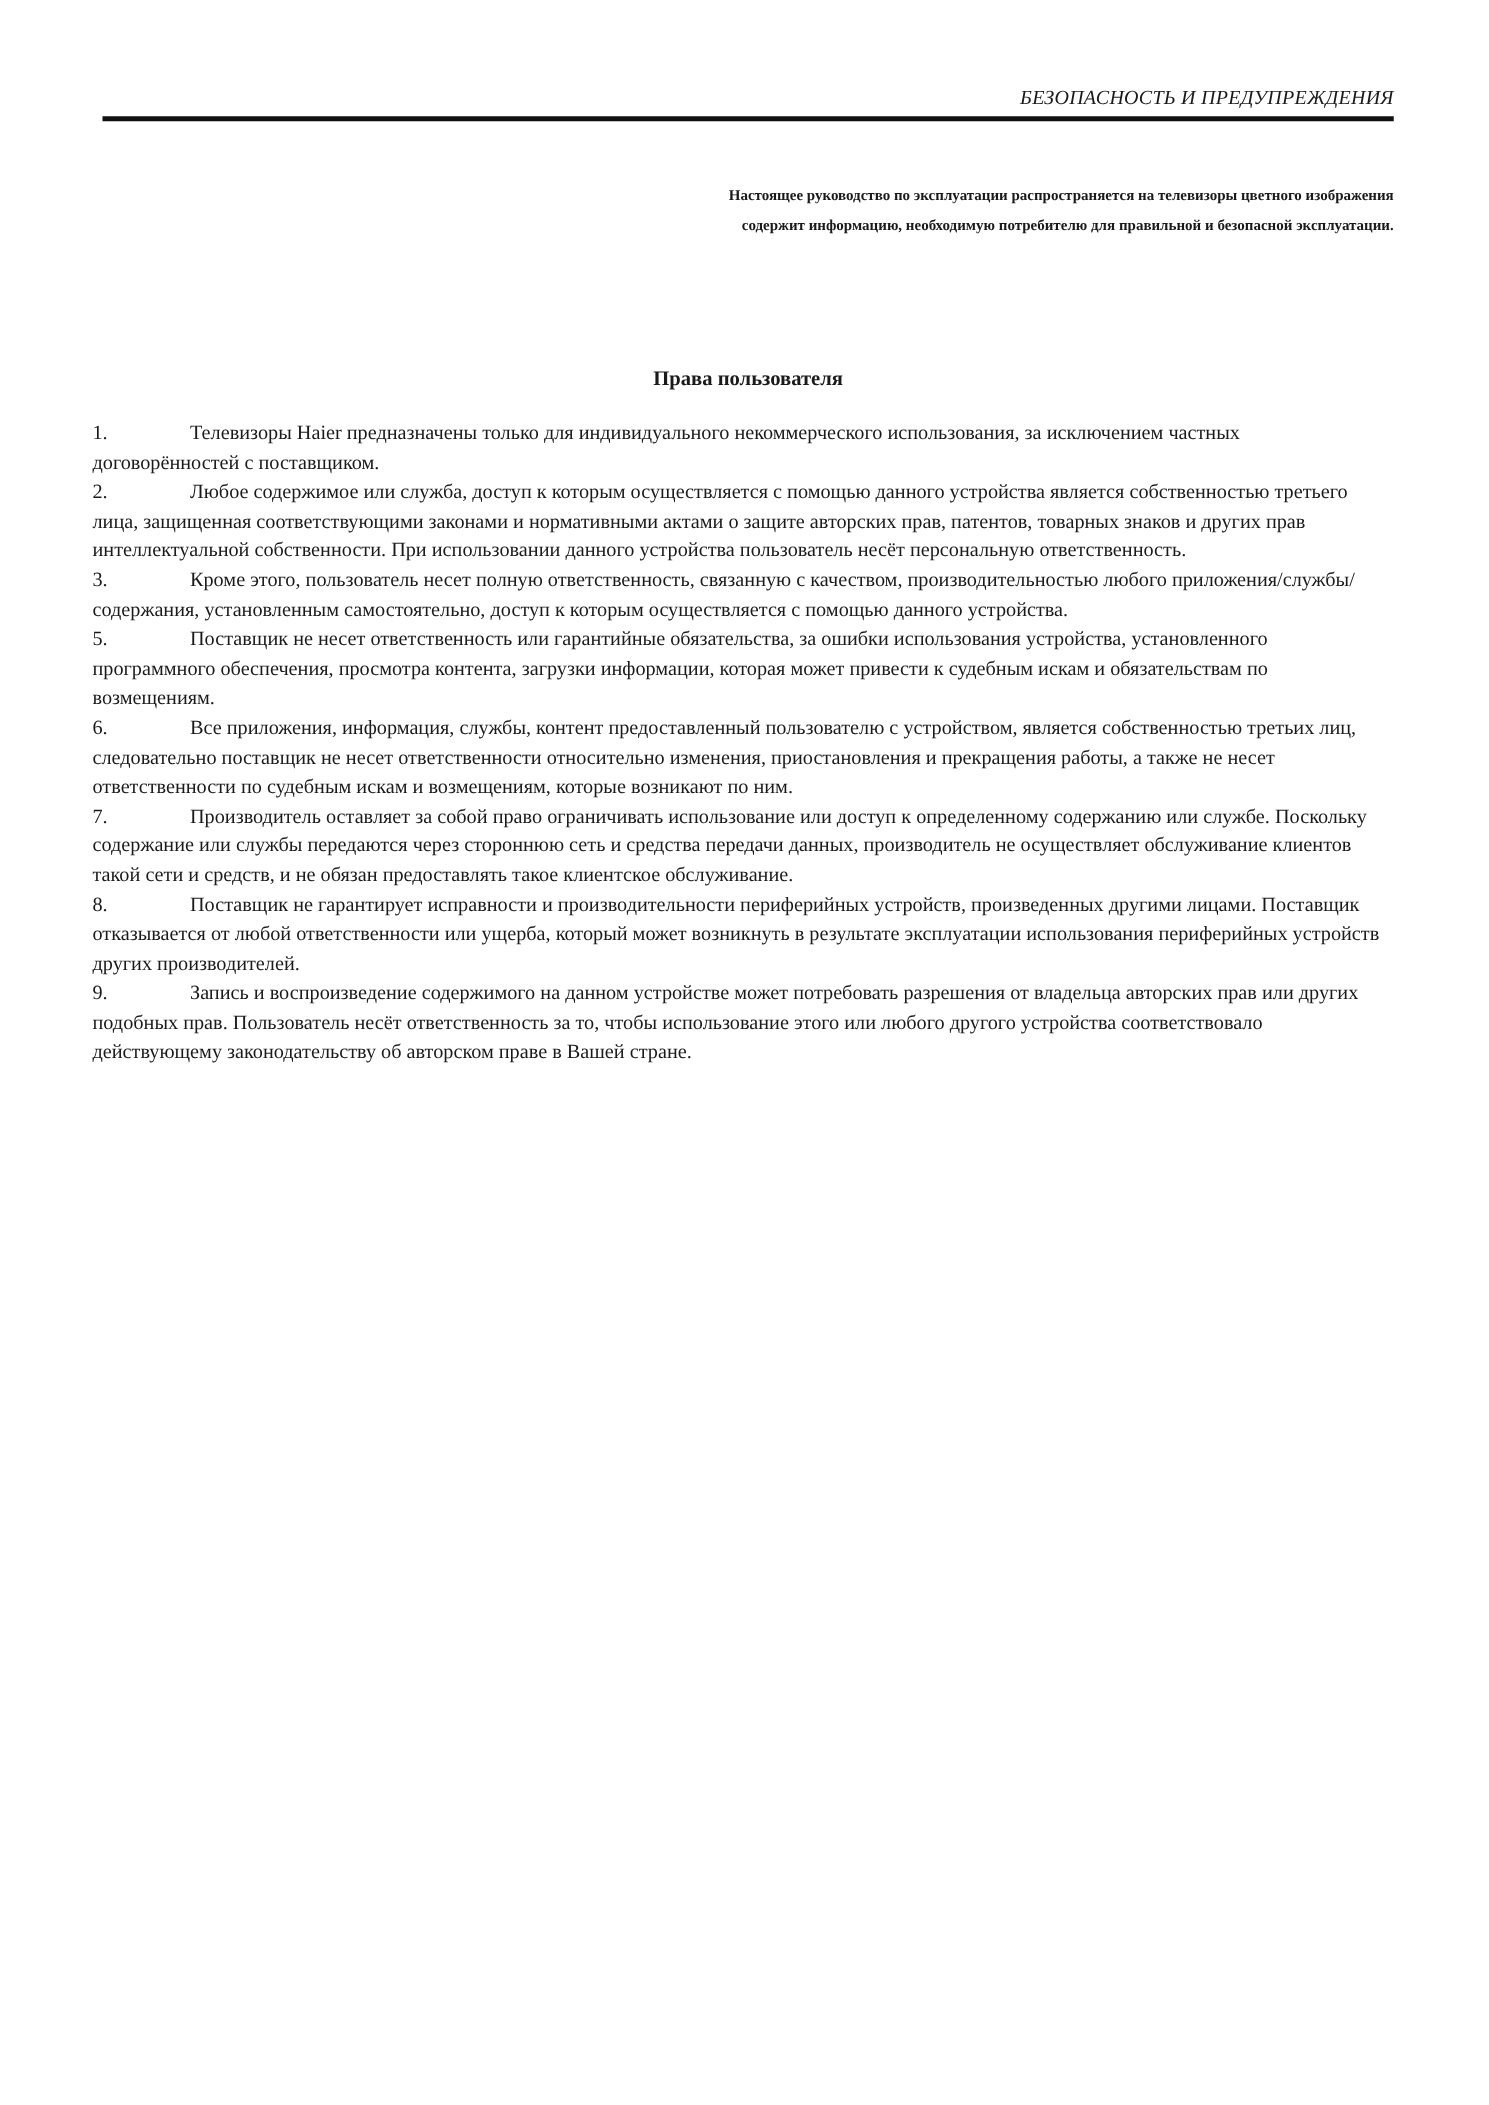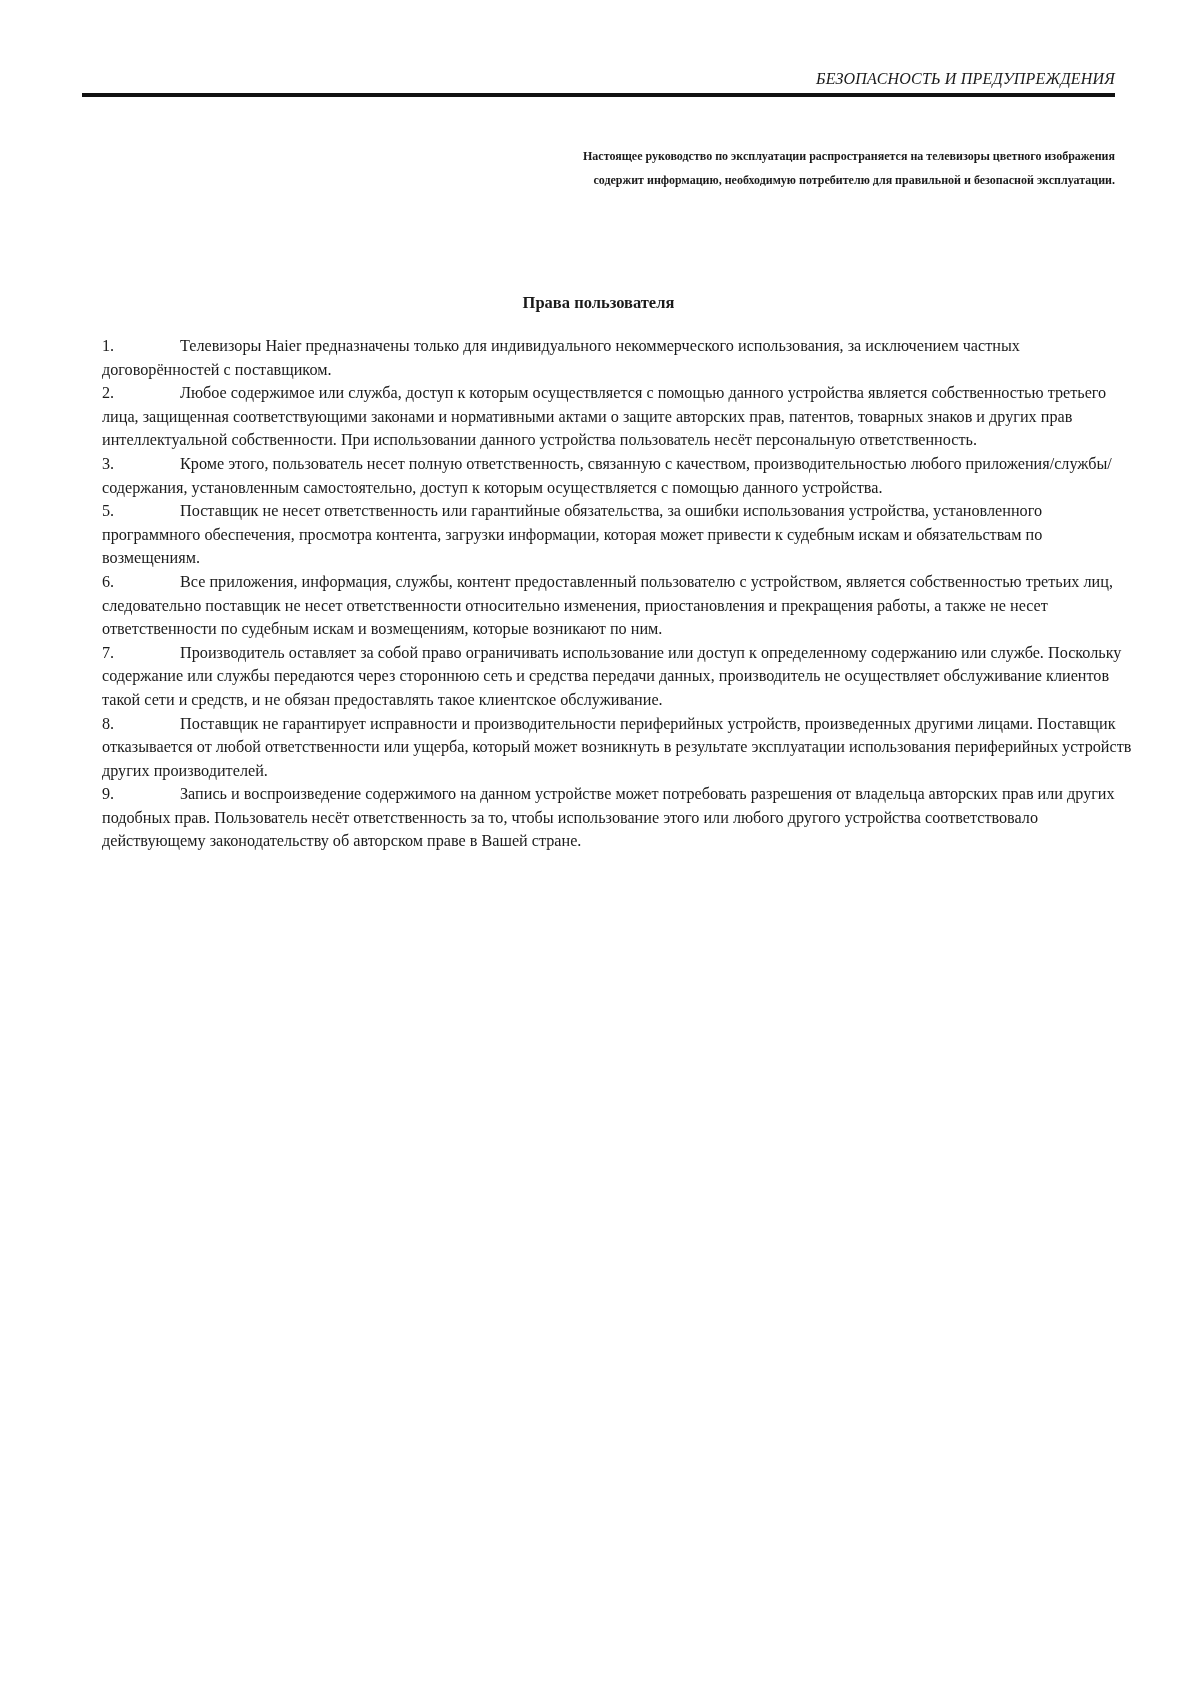--- a/index.html
+++ b/index.html
@@ -6,21 +6,21 @@
   body { width: 1191px; height: 1684px; position: relative; overflow: hidden;
          font-family: "Liberation Serif", "DejaVu Serif", serif; color: #1a1a1a; }
   .header-title { position: absolute; right: 76px; top: 70px; font-size: 16px;
                   font-weight: normal; font-style: italic; letter-spacing: 0.2px; }
   .header-rule { position: absolute; left: 82px; top: 93px; width: 1033px; height: 4px;
                  background: #111; }
   .intro { position: absolute; left: 82px; top: 144px; width: 1033px; text-align: right;
            font-size: 12px; font-weight: bold; line-height: 24px; }
   .section-title { position: absolute; left: 82px; top: 281px; width: 1033px; text-align: center;
                    font-size: 16.5px; font-weight: bold; margin-top: 12px; }
-  .rights { position: absolute; left: 102px; top: 335px; width: 1035px; font-size: 16.2px;
+  .rights { position: absolute; left: 74px; top: 335px; width: 1035px; font-size: 16.2px;
             line-height: 23.6px; }
   .item { margin: 0; }
   .num { display: inline-block; width: 78px; }
 </style>
 </head>
 <body>
 
 <div class="header-title">БЕЗОПАСНОСТЬ И ПРЕДУПРЕЖДЕНИЯ</div>
 <div class="header-rule"></div>
 

